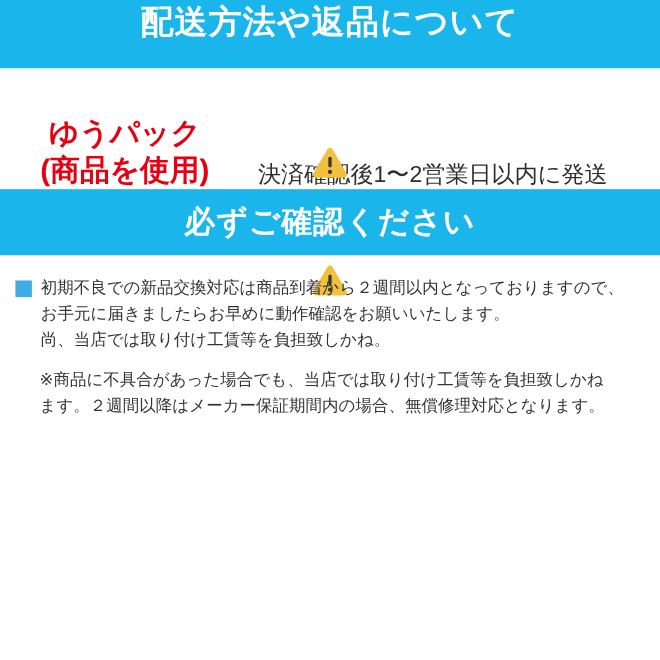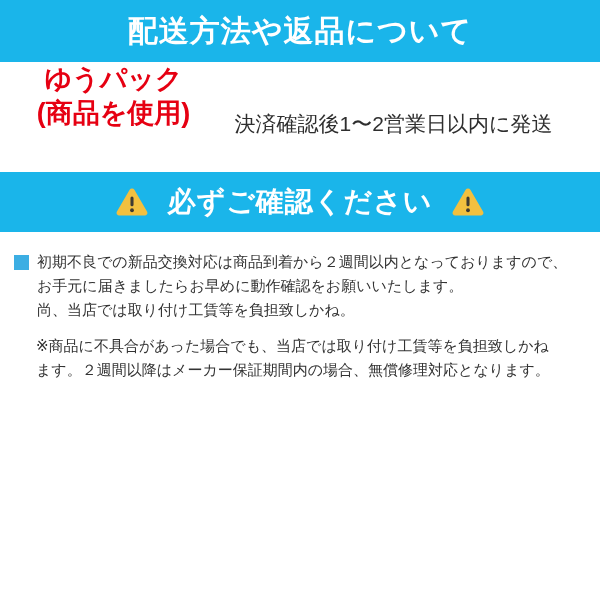--- a/index.html
+++ b/index.html
@@ -12,40 +12,40 @@
   }
   *{margin:0;padding:0;box-sizing:border-box;}
   html,body{background:#fff;}
   body{font-family:"Liberation Sans","DejaVu Sans",sans-serif;}
   .page{
     position:relative;width:600px;height:600px;background:#ffffff;
     overflow:hidden;color:var(--text-dark);
   }
   .header{
     height:62px;background:var(--banner-blue);
-    display:flex;align-items:center;justify-content:center;
+    display:flex;align-items:flex-start;justify-content:center;
   }
   .header .title{
     color:#ffffff;font-size:30px;font-weight:bold;letter-spacing:1px;
   }
   .shipping{
-    height:110px;display:flex;align-items:flex-start;
+    height:110px;display:flex;align-items:flex-end;
   }
   .carrier{
     width:215px;padding-left:12px;text-align:center;
     color:var(--accent-red);font-weight:bold;font-size:27px;line-height:34px;
   }
   .ship-info{
     flex:1;text-align:center;padding-right:28px;margin-top:48px;
   }
   .ship-info .line1{font-size:21px;color:#2e2e2e;}
   .ship-info .line2{font-size:20px;color:var(--soft-red);margin-top:8px;}
   .confirm{
     height:60px;background:var(--banner-blue);
-    display:flex;align-items:center;justify-content:center;gap:20px;
+    display:flex;align-items:center;justify-content:center;gap:20px;flex-direction:column;
   }
   .confirm .ctitle{color:#ffffff;font-size:28px;font-weight:bold;letter-spacing:1px;}
   .tri{display:flex;align-items:center;}
   .notices{padding:18px 18px 0 14px;}
   .notice-item{display:flex;margin-bottom:12px;}
   .bullet{
     width:15px;height:15px;background:var(--bullet-blue);
     flex:0 0 15px;margin:5px 8px 0 0;
   }
   .notice-text{

